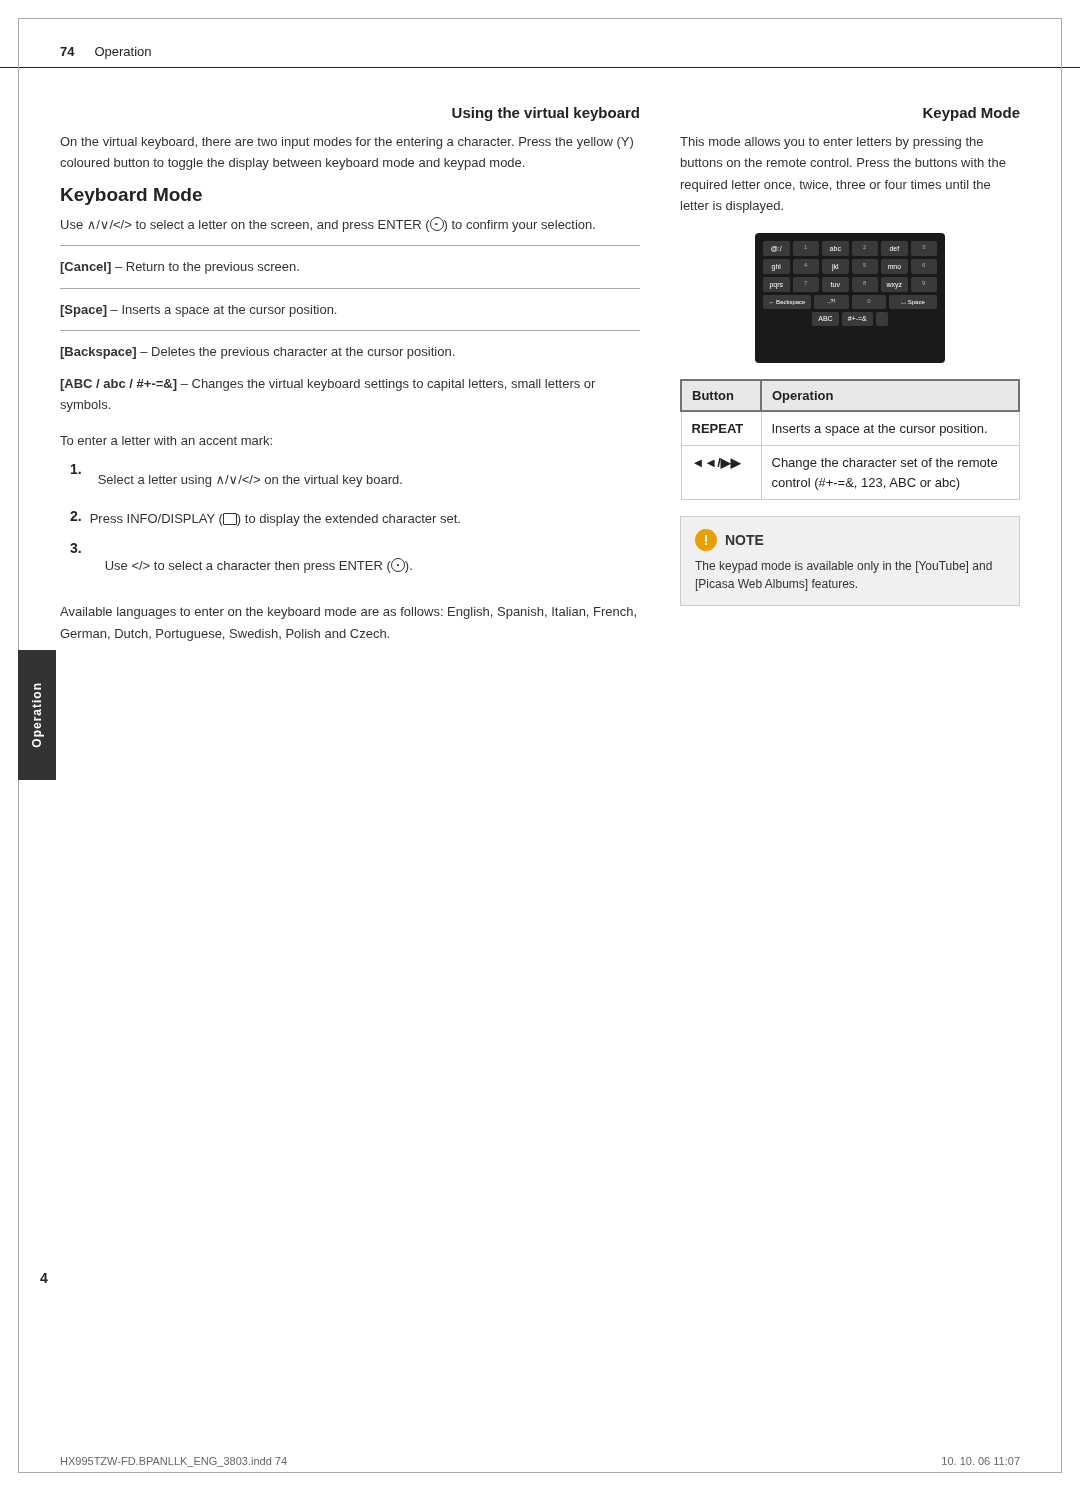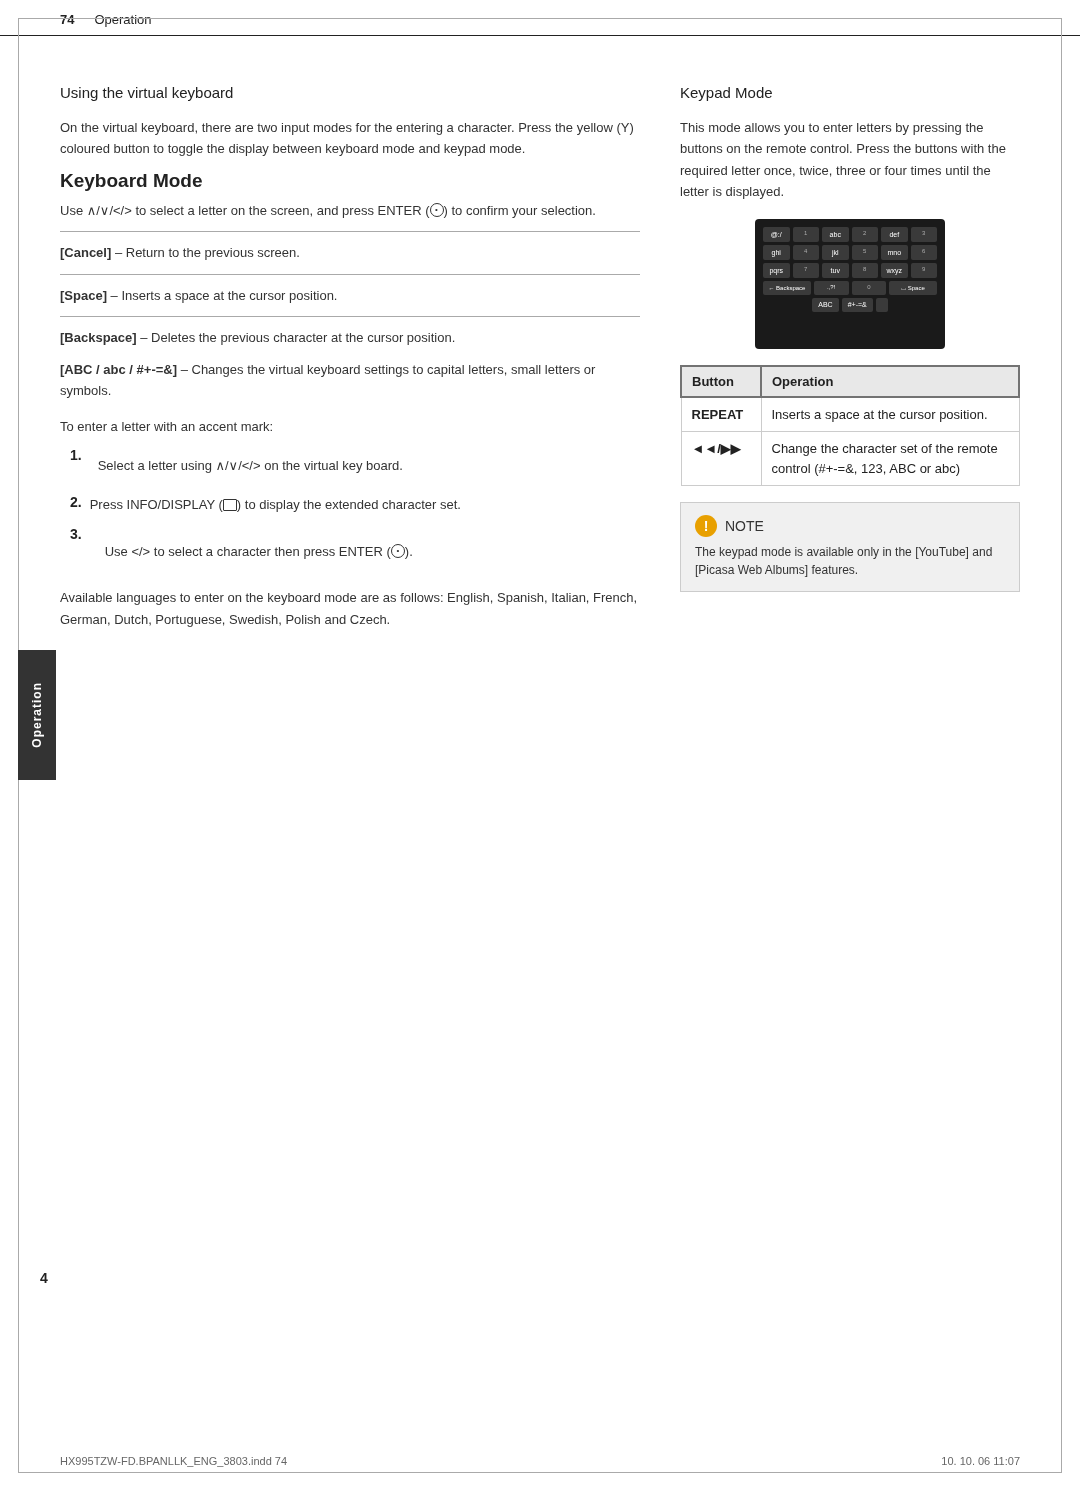--- a/index.html
+++ b/index.html
@@ -32,23 +32,23 @@
     .page-border-right {
       position: absolute;
       top: 18px; right: 18px; bottom: 18px;
       width: 1px; background: #aaa;
     }
 
     
     .page-header {
       display: flex;
       align-items: center;
-      padding: 12px 60px 8px 60px;
+      padding: 44px 60px 8px 60px;
       border-bottom: 1px solid #222;
-      margin-bottom: 12px;
+      margin-bottom: 0;
     }
     .page-number {
       font-size: 13px;
       font-weight: bold;
       margin-right: 20px;
     }
     .page-header-title {
       font-size: 13px;
     }
 
@@ -66,22 +66,23 @@
     }
 
     
     .right-col {
       width: 340px;
       flex-shrink: 0;
     }
 
     .section-title {
       font-size: 15px;
-      font-weight: normal;
-      margin-bottom: 16px;
+      font-weight: bold;
+      margin-bottom: 10px;
+      text-align: right;
     }
 
     .section-subtitle {
       font-size: 19px;
       font-weight: bold;
       margin-bottom: 8px;
     }
 
     
     .keyboard-image {
@@ -182,21 +183,21 @@
       display: flex;
       align-items: center;
       justify-content: center;
       color: white;
       font-weight: bold;
       font-size: 14px;
       margin-right: 8px;
       flex-shrink: 0;
     }
     .note-title {
-      font-weight: normal;
+      font-weight: bold;
       font-size: 14px;
     }
 
     
     .divider-line {
       border: none;
       border-top: 1px solid #aaa;
       margin: 10px 0;
     }
 

